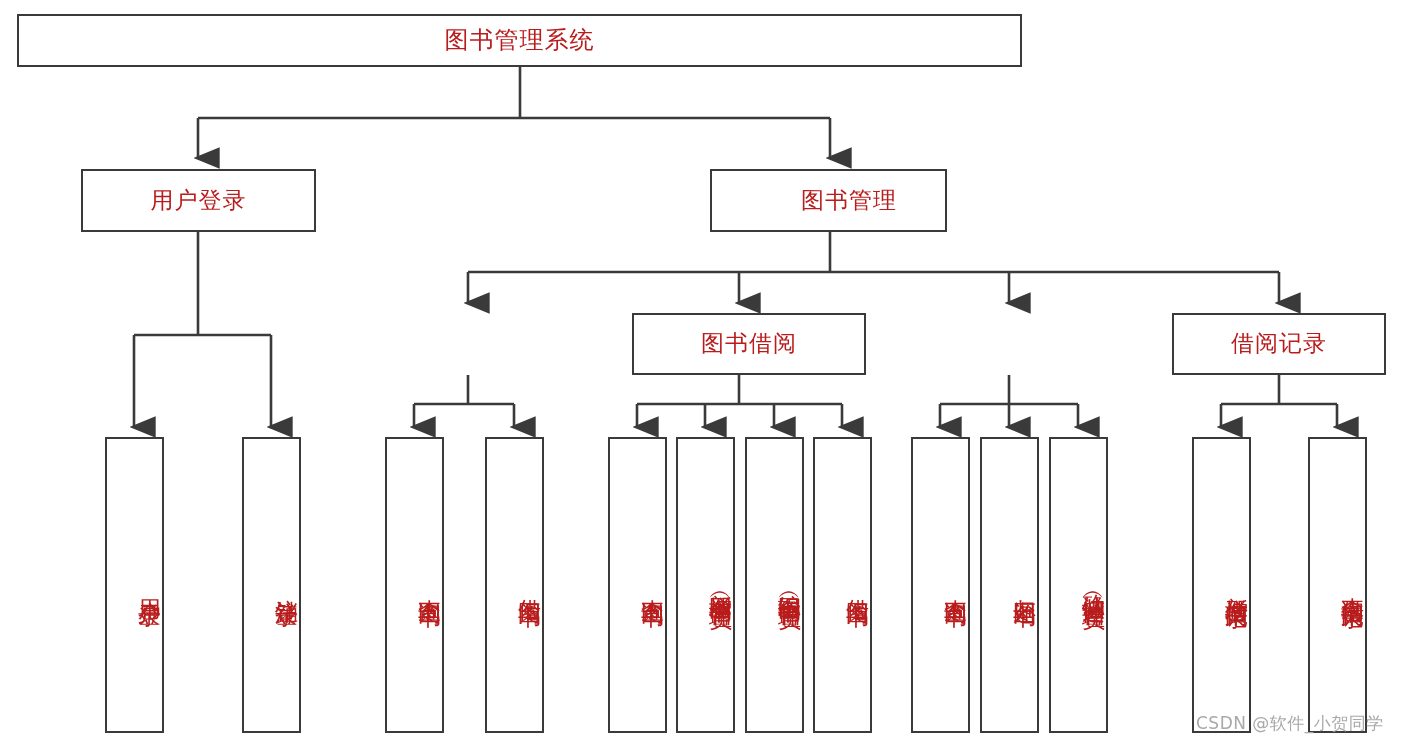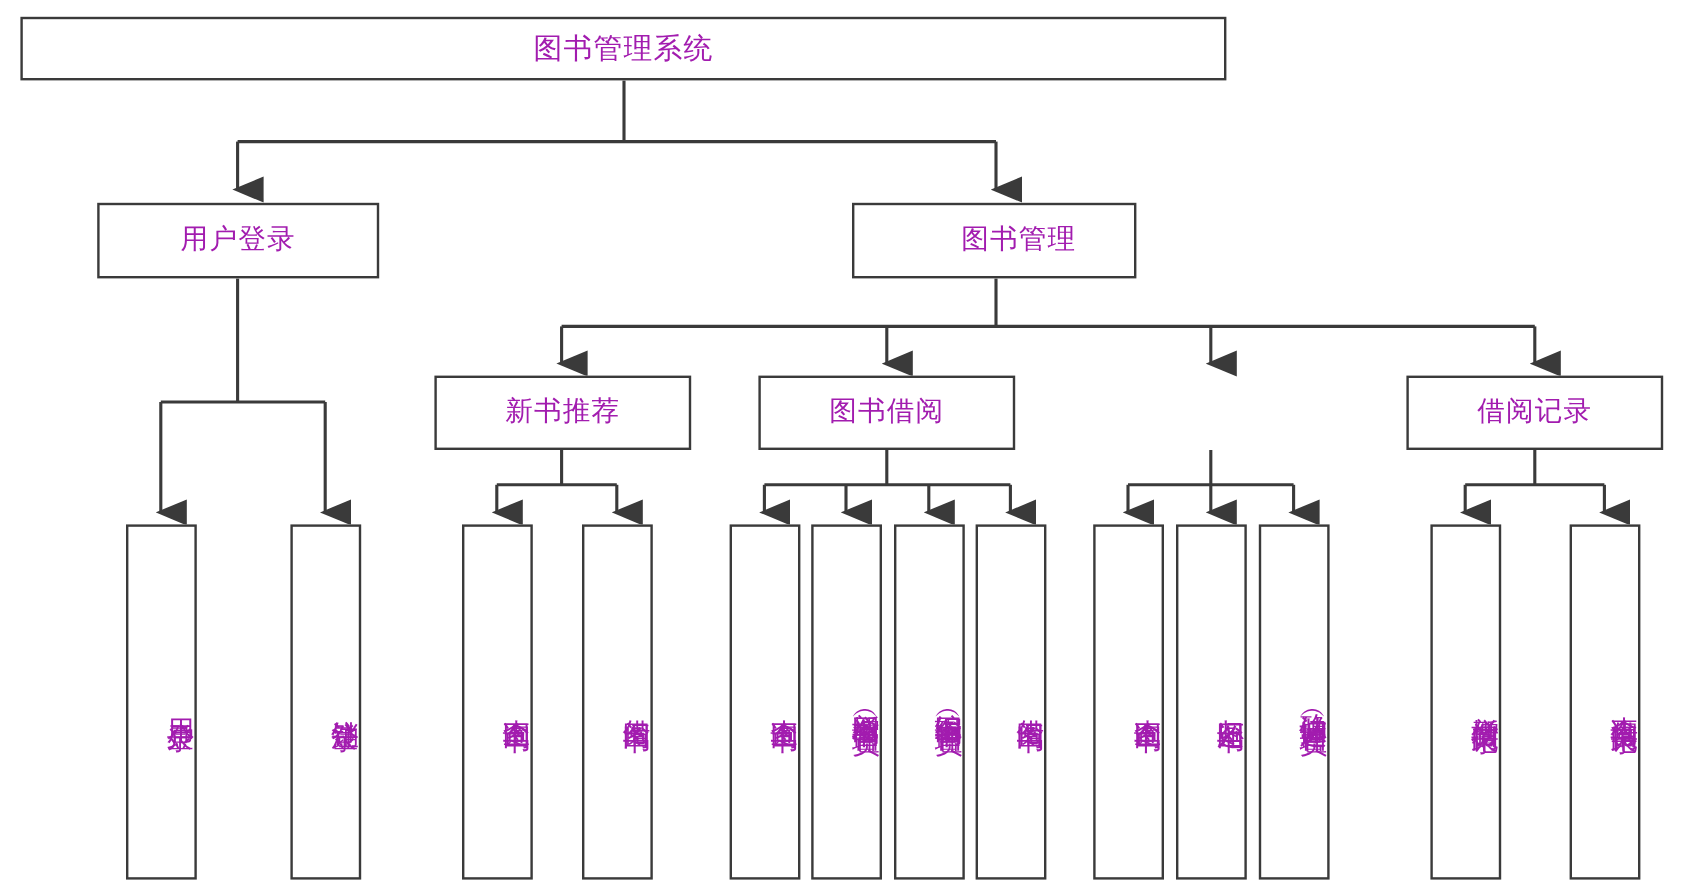--- a/index.html
+++ b/index.html
@@ -26,21 +26,21 @@
     pointer-events: none;
   }
   .node {
     position: absolute;
     box-sizing: border-box;
     border: 2.5px solid #3a3a3a;
     background: #ffffff;
     display: flex;
     align-items: center;
     justify-content: center;
-    color: #a21caf;
+    color: #b91c1c;
   }
   .node.h {
     font-size: 23px;
     letter-spacing: 1px;
     line-height: 1.1;
   }
   .node.root {
     font-size: 24px;
   }
   .node.v {
@@ -131,24 +131,21 @@
     <span>图书管理系统</span>
   </div>
 
   <div class="node h" style="left:81px; top:169px; width:235px; height:63px;">
     <span>用户登录</span>
   </div>
   <div class="node h" style="left:710px; top:169px; width:237px; height:63px;padding-left:41px;">
     <span>图书管理</span>
   </div>
 
-  <div class="node h" style="left:362px; top:313px; width:214px; height:62px;">
-    <span>新书推荐</span>
-  </div>
-  <div class="node h" style="left:632px; top:313px; width:214px; height:62px;align-items:center;">
+  <div class="node h" style="left:632px; top:313px; width:234px; height:62px;align-items:center;">
     <span>图书借阅</span>
   </div>
   <div class="node h" style="left:1172px; top:313px; width:214px; height:62px;">
     <span>借阅记录</span>
   </div>
 
   <div class="node v" style="left:105px; top:437px; width:59px; height:296px;">
     <span class="vtext">用户登录</span>
   </div>
   <div class="node v" style="left:242px; top:437px; width:59px; height:296px;">
@@ -185,14 +182,15 @@
     <span class="vtext">确认归还（管理员）</span>
   </div>
 
   <div class="node v" style="left:1192px; top:437px; width:59px; height:296px;">
     <span class="vtext">新增借阅记录</span>
   </div>
   <div class="node v" style="left:1308px; top:437px; width:59px; height:296px;">
     <span class="vtext">查询借阅记录</span>
   </div>
 
+  <div class="watermark">CSDN @软件_小贺同学</div>
 
 </div>
 
 </body></html>

